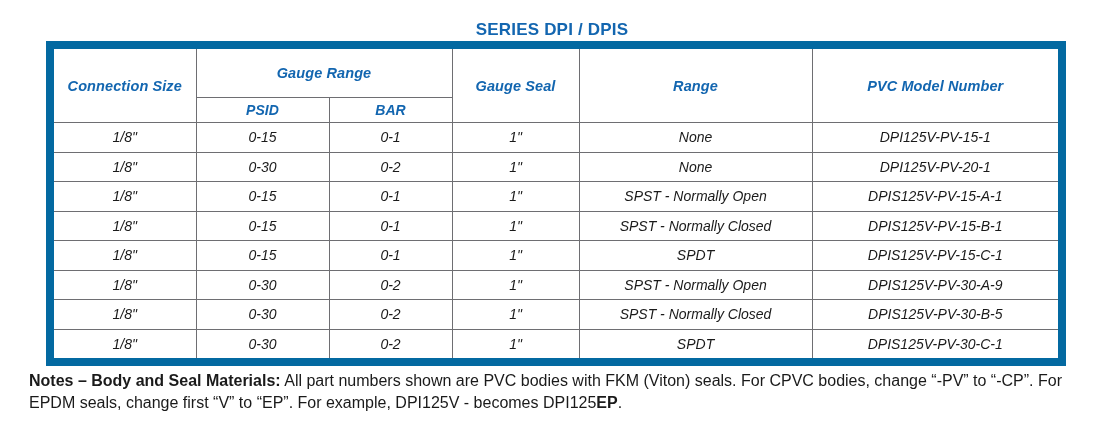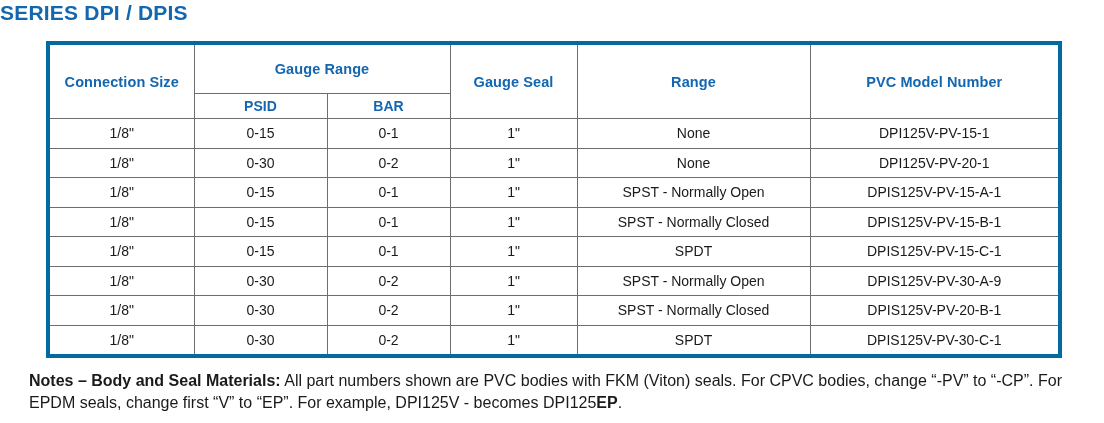--- a/index.html
+++ b/index.html
@@ -13,41 +13,42 @@
     font-family: "Liberation Sans", sans-serif;
     color: #1a1a1a;
     position: relative;
     overflow: hidden;
   }
 
   
   .page-title {
     position: absolute;
     left: 0;
-    top: 1px;
+    top: 20px;
     width: 1104px;
-    text-align: left;
-    font-size: 21px;
+    text-align: center;
+    font-size: 17px;
     font-weight: bold;
     color: #1366b0;
     letter-spacing: 0.2px;
   }
 
   
   .spec-table-wrap {
     position: absolute;
     left: 46px;
     top: 41px;
     width: 1012px;
   }
   table.spec-table {
     border-collapse: collapse;
     width: 1012px;
     table-layout: fixed;
-    border: 4px solid #0369a1;
+    border: 8px solid #0369a1;
+    font-style: italic;
   }
   table.spec-table td,
   table.spec-table th {
     border: 1px solid #6e6e72;
     padding: 0;
     margin: 0;
     text-align: center;
     vertical-align: middle;
   }
   
@@ -172,21 +173,21 @@
           <td class="dc">1"</td>
           <td class="dc">SPST - Normally Open</td>
           <td class="dc">DPIS125V-PV-30-A-9</td>
         </tr>
         <tr>
           <td class="dc">1/8"</td>
           <td class="dc">0-30</td>
           <td class="dc">0-2</td>
           <td class="dc">1"</td>
           <td class="dc">SPST - Normally Closed</td>
-          <td class="dc">DPIS125V-PV-20-B-1</td>
+          <td class="dc">DPIS125V-PV-30-B-5</td>
         </tr>
         <tr>
           <td class="dc">1/8"</td>
           <td class="dc">0-30</td>
           <td class="dc">0-2</td>
           <td class="dc">1"</td>
           <td class="dc">SPDT</td>
           <td class="dc">DPIS125V-PV-30-C-1</td>
         </tr>
       </tbody>

